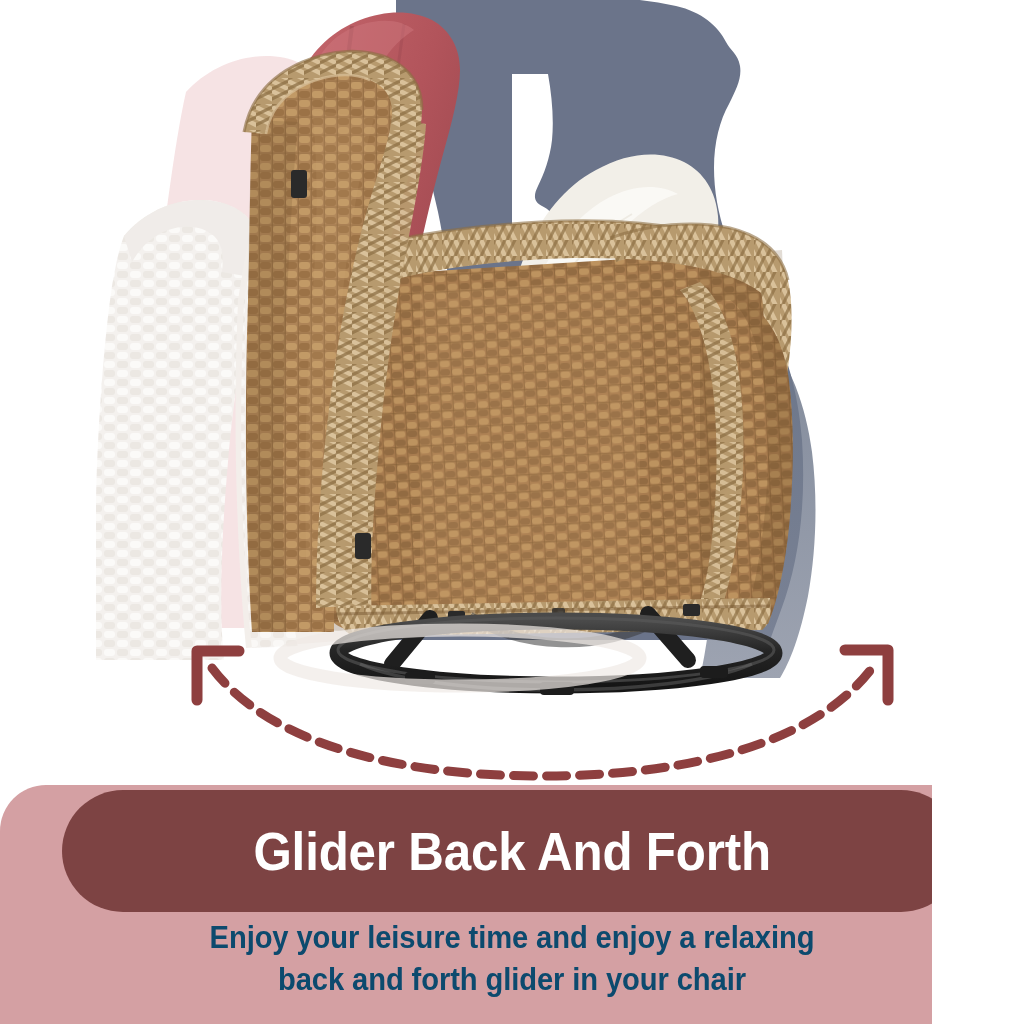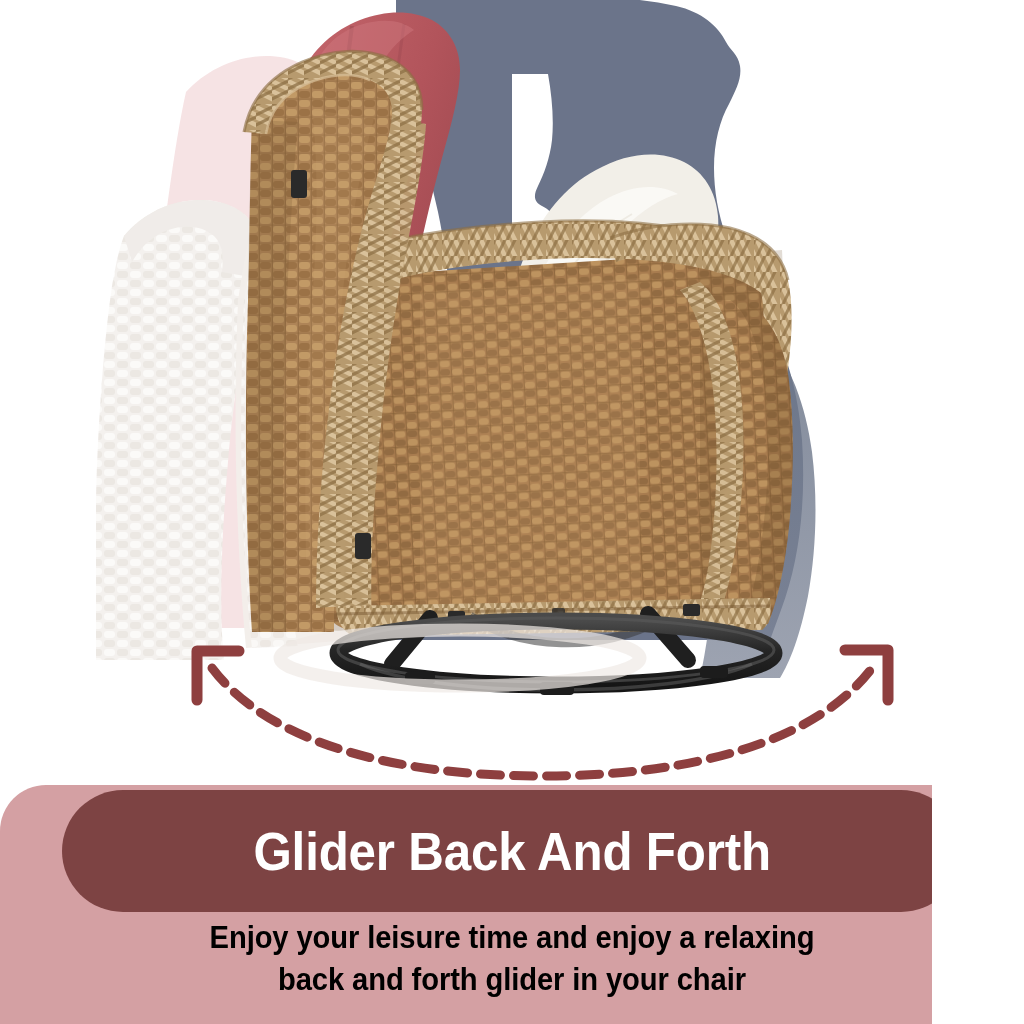--- a/index.html
+++ b/index.html
@@ -57,21 +57,21 @@
     line-height:1;
     transform:scaleX(0.93);
     white-space:nowrap;
     text-align:center;
   }
   #subtitle{
     position:absolute;
     left:0;top:132px;
     width:1024px;
     text-align:center;
-    color:#000000;
+    color:#0c4a6e;
     font-family:"Liberation Sans", sans-serif;
     font-weight:bold;
     font-size:31px;
     line-height:42px;
     letter-spacing:-0.1px;
   }
   #subtitle .line{display:block;transform:scaleX(0.94);}
 </style>
 </head>
 <body>

